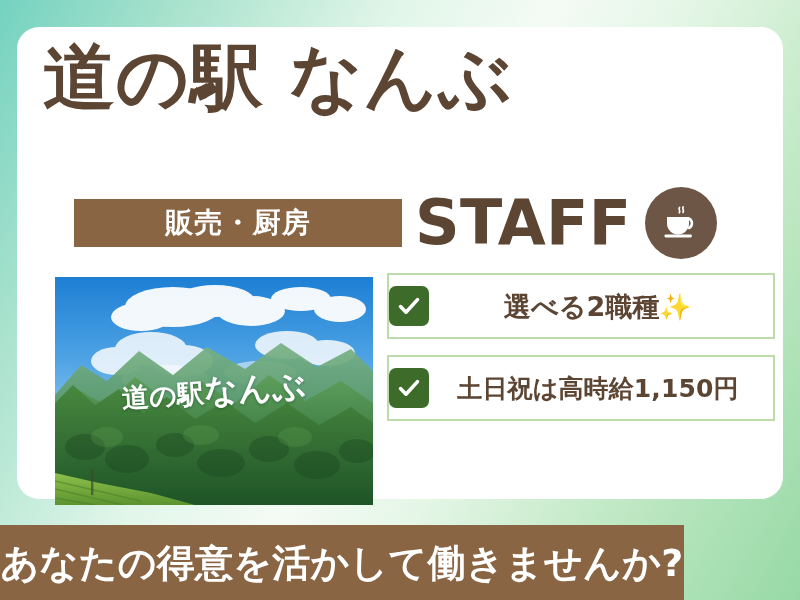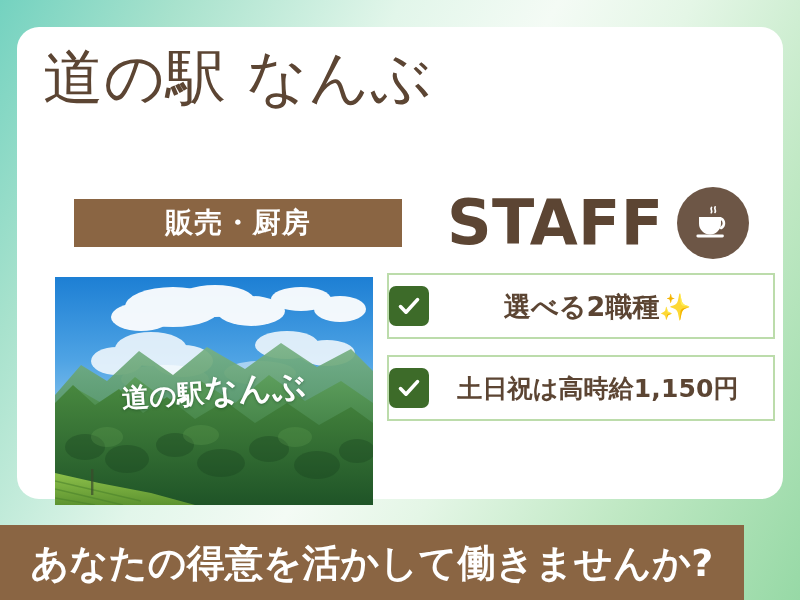--- a/index.html
+++ b/index.html
@@ -37,25 +37,25 @@
     width: 766px;
     height: 472px;
     background: #ffffff;
     border-radius: 22px;
   }
 
   
   .title {
     position: absolute;
     left: 26px;
-    top: 20px;
+    top: 14px;
     width: 714px;
-    font-size: 60px;
+    font-size: 72px;
     line-height: 1.0;
-    font-weight: 400;
+    font-weight: 700;
     color: #5c4533;
     letter-spacing: 0.012em;
     white-space: nowrap;
     -webkit-font-smoothing: antialiased;
   }
 
   
   .badge {
     position: absolute;
     left: 57px;
@@ -84,21 +84,20 @@
     display: flex;
     align-items: center;
     gap: 14px;
   }
   .staff-word {
     font-size: 62px;
     font-weight: 700;
     color: #5c4533;
     letter-spacing: 0.005em;
     line-height: 1;
-    margin-left: 32px;
   }
   .coffee-badge {
     width: 72px;
     height: 72px;
     border-radius: 50%;
     background: #6d5646;
     display: flex;
     align-items: center;
     justify-content: center;
     flex: 0 0 auto;
@@ -175,21 +174,21 @@
     padding-right: 6px;
   }
   .check-text.small { font-size: 25px; }
   .sparkle { color: #f3a833; font-size: 26px; }
 
   
   .bottom-strip {
     position: absolute;
     left: 0;
     top: 525px;
-    width: 744px;
+    width: 684px;
     height: 75px;
     background: #8a6543;
     display: flex;
     align-items: center;
     justify-content: center;
   }
   .bottom-text {
     color: #ffffff;
     font-size: 38px;
     font-weight: 700;

